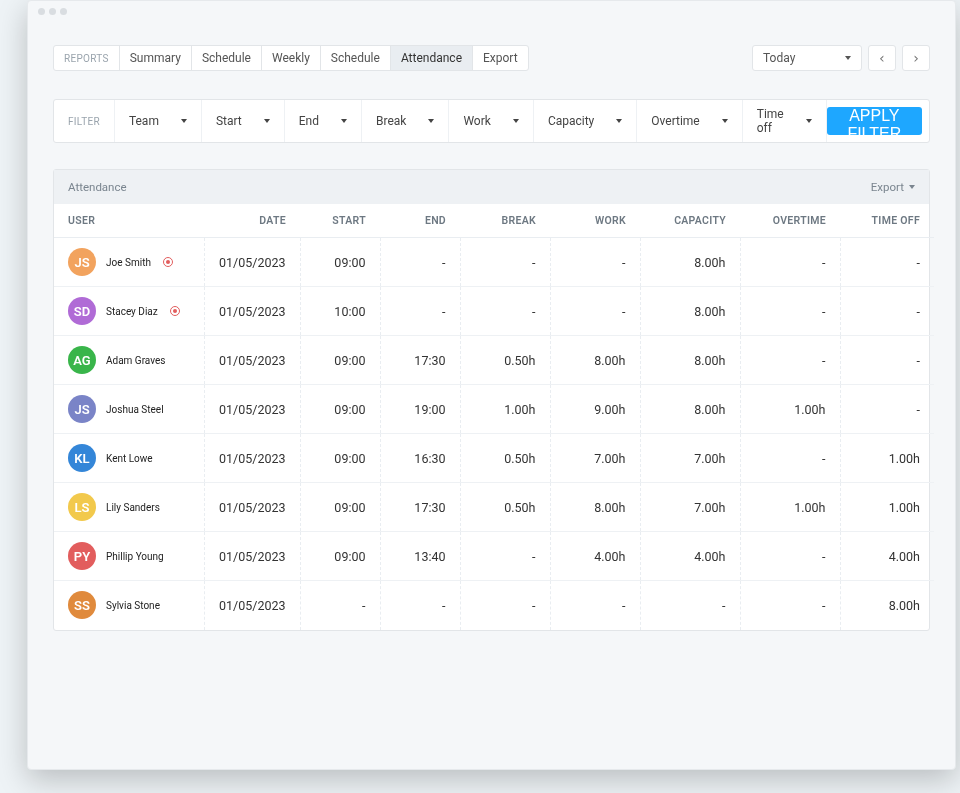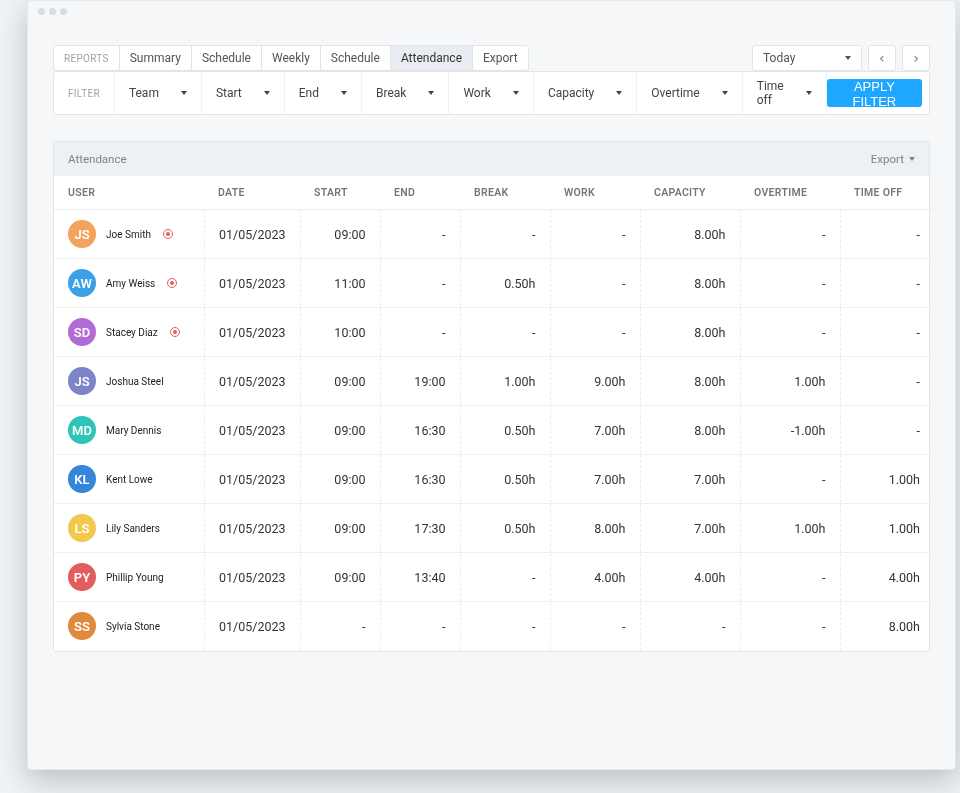--- a/index.html
+++ b/index.html
@@ -31,48 +31,48 @@
     display:flex; align-items:center; justify-content:space-between; padding:0 10px;
     font-size:12px; color:#555; cursor:pointer;gap:20px;
   }
   .arrowbtn {
     width:28px; height:26px; background:#fff; border:1px solid #e2e5e8; border-radius:3px;
     display:flex; align-items:center; justify-content:center; color:#777; cursor:pointer;
   }
 
   
   .filterbar {
-    margin-top:0; height:44px; background:#fff; border:1px solid #e2e5e8; border-radius:3px;
+    margin-top:28px; height:44px; background:#fff; border:1px solid #e2e5e8; border-radius:3px;
     display:flex; align-items:stretch;
   }
   .filterbar .flabel {
     display:flex; align-items:center; padding:0 14px; font-size:10px; color:#9aa4ad;
     letter-spacing:0.3px; border-right:1px solid #eef1f4;
   }
   .filterbar .fitem {
     display:flex; align-items:center; gap:22px; padding:0 14px; font-size:12px; color:#444;
     border-right:1px solid #eef1f4; cursor:pointer;
   }
   .filterbar .spacer { flex:1; }
   .applybtn {
     margin:7px 7px 7px 0; padding:0 14px; background:#1EA7FF; color:#fff; border:none;
-    border-radius:3px; font-size:13px; font-weight:500; cursor:pointer;
+    border-radius:3px; font-size:16px; font-weight:500; cursor:pointer;
   }
 
   
   .tablecard { margin-top:26px; border:1px solid #e2e5e8; border-radius:3px; background:#fff; }
   .tablehdr {
     height:34px; background:#eef1f4; display:flex; align-items:center; justify-content:space-between;
     padding:0 14px; font-size:11.5px; color:#7a858f;
   }
   .export { display:flex; align-items:center; gap:5px; cursor:pointer; }
 
   table { width:100%; border-collapse:collapse; table-layout:fixed; }
   thead th {
-    text-align:left; font-size:10.5px; font-weight:600; color:#6d7882; letter-spacing:0.3px;
+    text-align:right; font-size:10.5px; font-weight:600; color:#6d7882; letter-spacing:0.3px;
     padding:10px 14px; border-bottom:1px solid #e9edf1;
   }
   thead th:first-child { text-align:left; }
   tbody td {
     padding:6px 14px; border-top:1px solid #eef1f4; border-left:1px dashed #e9edf1;
     text-align:right; font-size:12.5px; color:#333; white-space:nowrap; height:49px;
   }
   tbody td:first-child { border-left:none; text-align:center; }
   tbody tr:first-child td { border-top:none; }
 
@@ -216,81 +216,64 @@
                 <td>-</td>
                 <td>-</td>
                 <td>-</td>
                 <td>8.00h</td>
                 <td>-</td>
                 <td>-</td>
               </tr>
               <tr>
                 <td>
                   <div class="usercell">
-                    <div class="avatar" style="background: rgb(60, 160, 231);">AW</div>
-                    <span class="uname">Amy Weiss</span>
-                    <span class="rec"></span>
-                  </div>
-                </td>
-                <td>01/05/2023</td>
-                <td>11:00</td>
-                <td>-</td>
-                <td>0.50h</td>
-                <td>-</td>
-                <td>8.00h</td>
-                <td>-</td>
-                <td>-</td>
-              </tr>
-              <tr>
-                <td>
-                  <div class="usercell">
                     <div class="avatar" style="background: rgb(176, 107, 214);">SD</div>
                     <span class="uname">Stacey Diaz</span>
                     <span class="rec"></span>
                   </div>
                 </td>
                 <td>01/05/2023</td>
                 <td>10:00</td>
                 <td>-</td>
                 <td>-</td>
                 <td>-</td>
                 <td>8.00h</td>
                 <td>-</td>
                 <td>-</td>
               </tr>
               <tr>
                 <td>
                   <div class="usercell">
+                    <div class="avatar" style="background: rgb(57, 181, 74);">AG</div>
+                    <span class="uname">Adam Graves</span>
+                  </div>
+                </td>
+                <td>01/05/2023</td>
+                <td>09:00</td>
+                <td>17:30</td>
+                <td>0.50h</td>
+                <td>8.00h</td>
+                <td>8.00h</td>
+                <td>-</td>
+                <td>-</td>
+              </tr>
+              <tr>
+                <td>
+                  <div class="usercell">
                     <div class="avatar" style="background: rgb(122, 132, 199);">JS</div>
                     <span class="uname">Joshua Steel</span>
                   </div>
                 </td>
                 <td>01/05/2023</td>
                 <td>09:00</td>
                 <td>19:00</td>
                 <td>1.00h</td>
                 <td>9.00h</td>
                 <td>8.00h</td>
                 <td>1.00h</td>
-                <td>-</td>
-              </tr>
-              <tr>
-                <td>
-                  <div class="usercell">
-                    <div class="avatar" style="background: rgb(46, 196, 182);">MD</div>
-                    <span class="uname">Mary Dennis</span>
-                  </div>
-                </td>
-                <td>01/05/2023</td>
-                <td>09:00</td>
-                <td>16:30</td>
-                <td>0.50h</td>
-                <td>7.00h</td>
-                <td>8.00h</td>
-                <td>-1.00h</td>
                 <td>-</td>
               </tr>
               <tr>
                 <td>
                   <div class="usercell">
                     <div class="avatar" style="background: rgb(52, 134, 216);">KL</div>
                     <span class="uname">Kent Lowe</span>
                   </div>
                 </td>
                 <td>01/05/2023</td>

